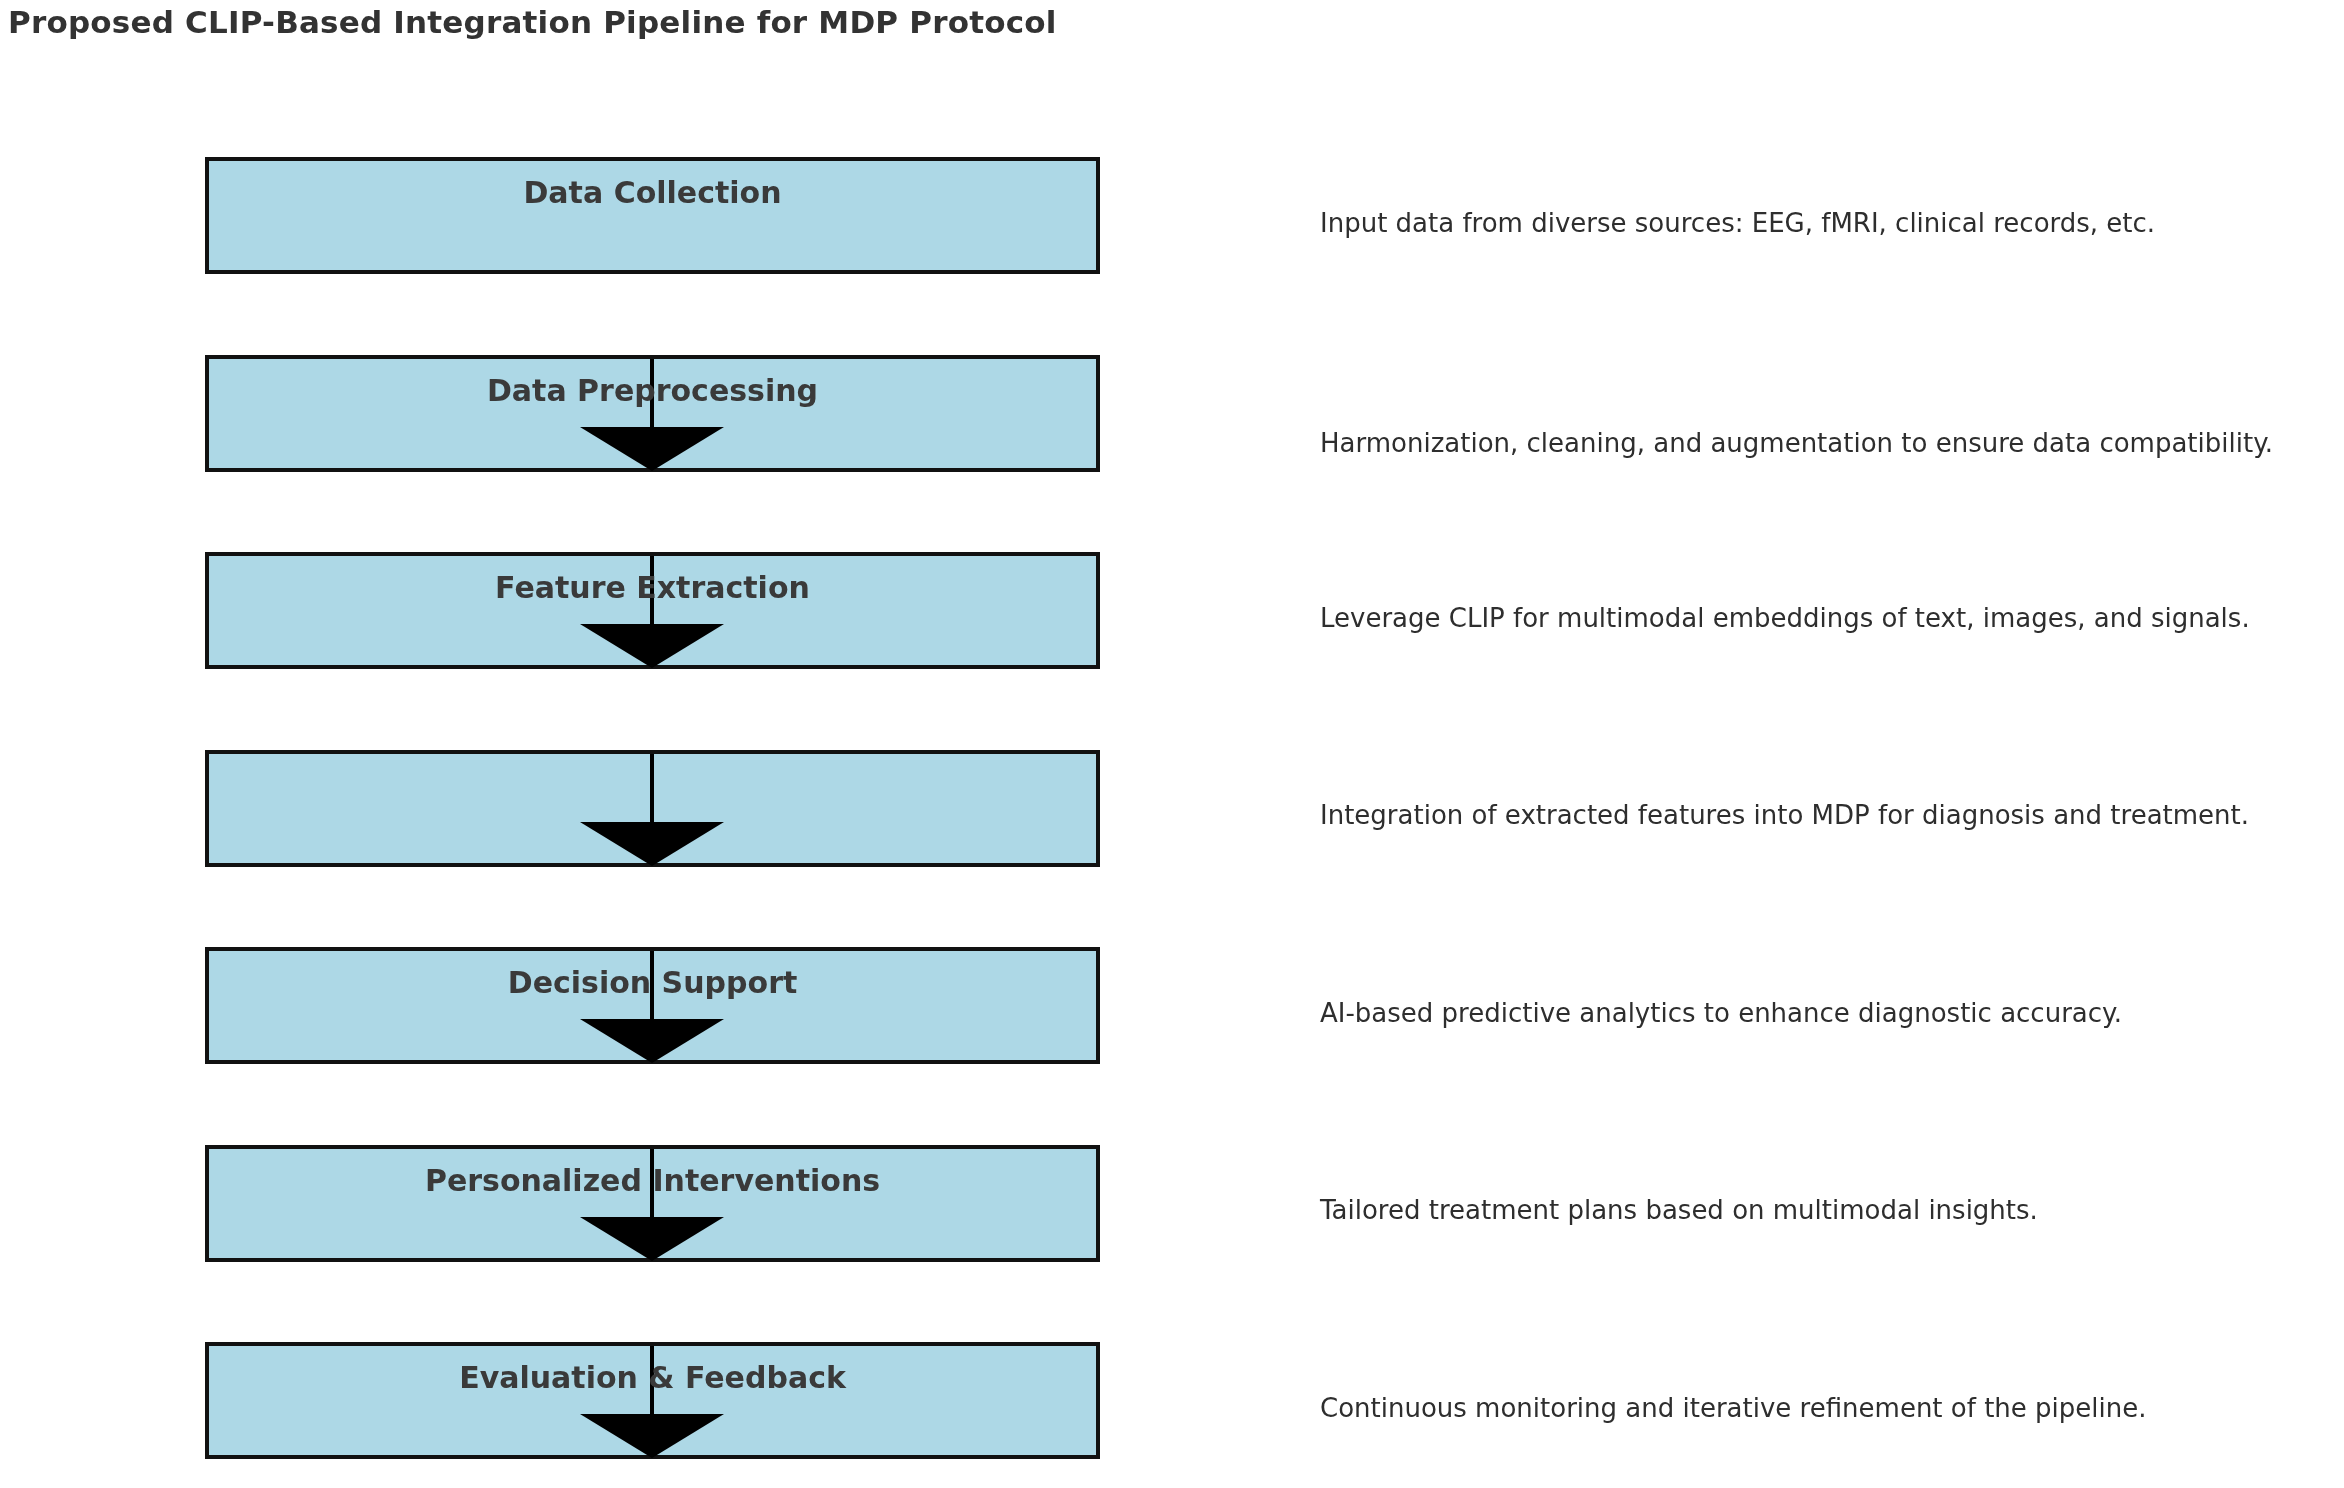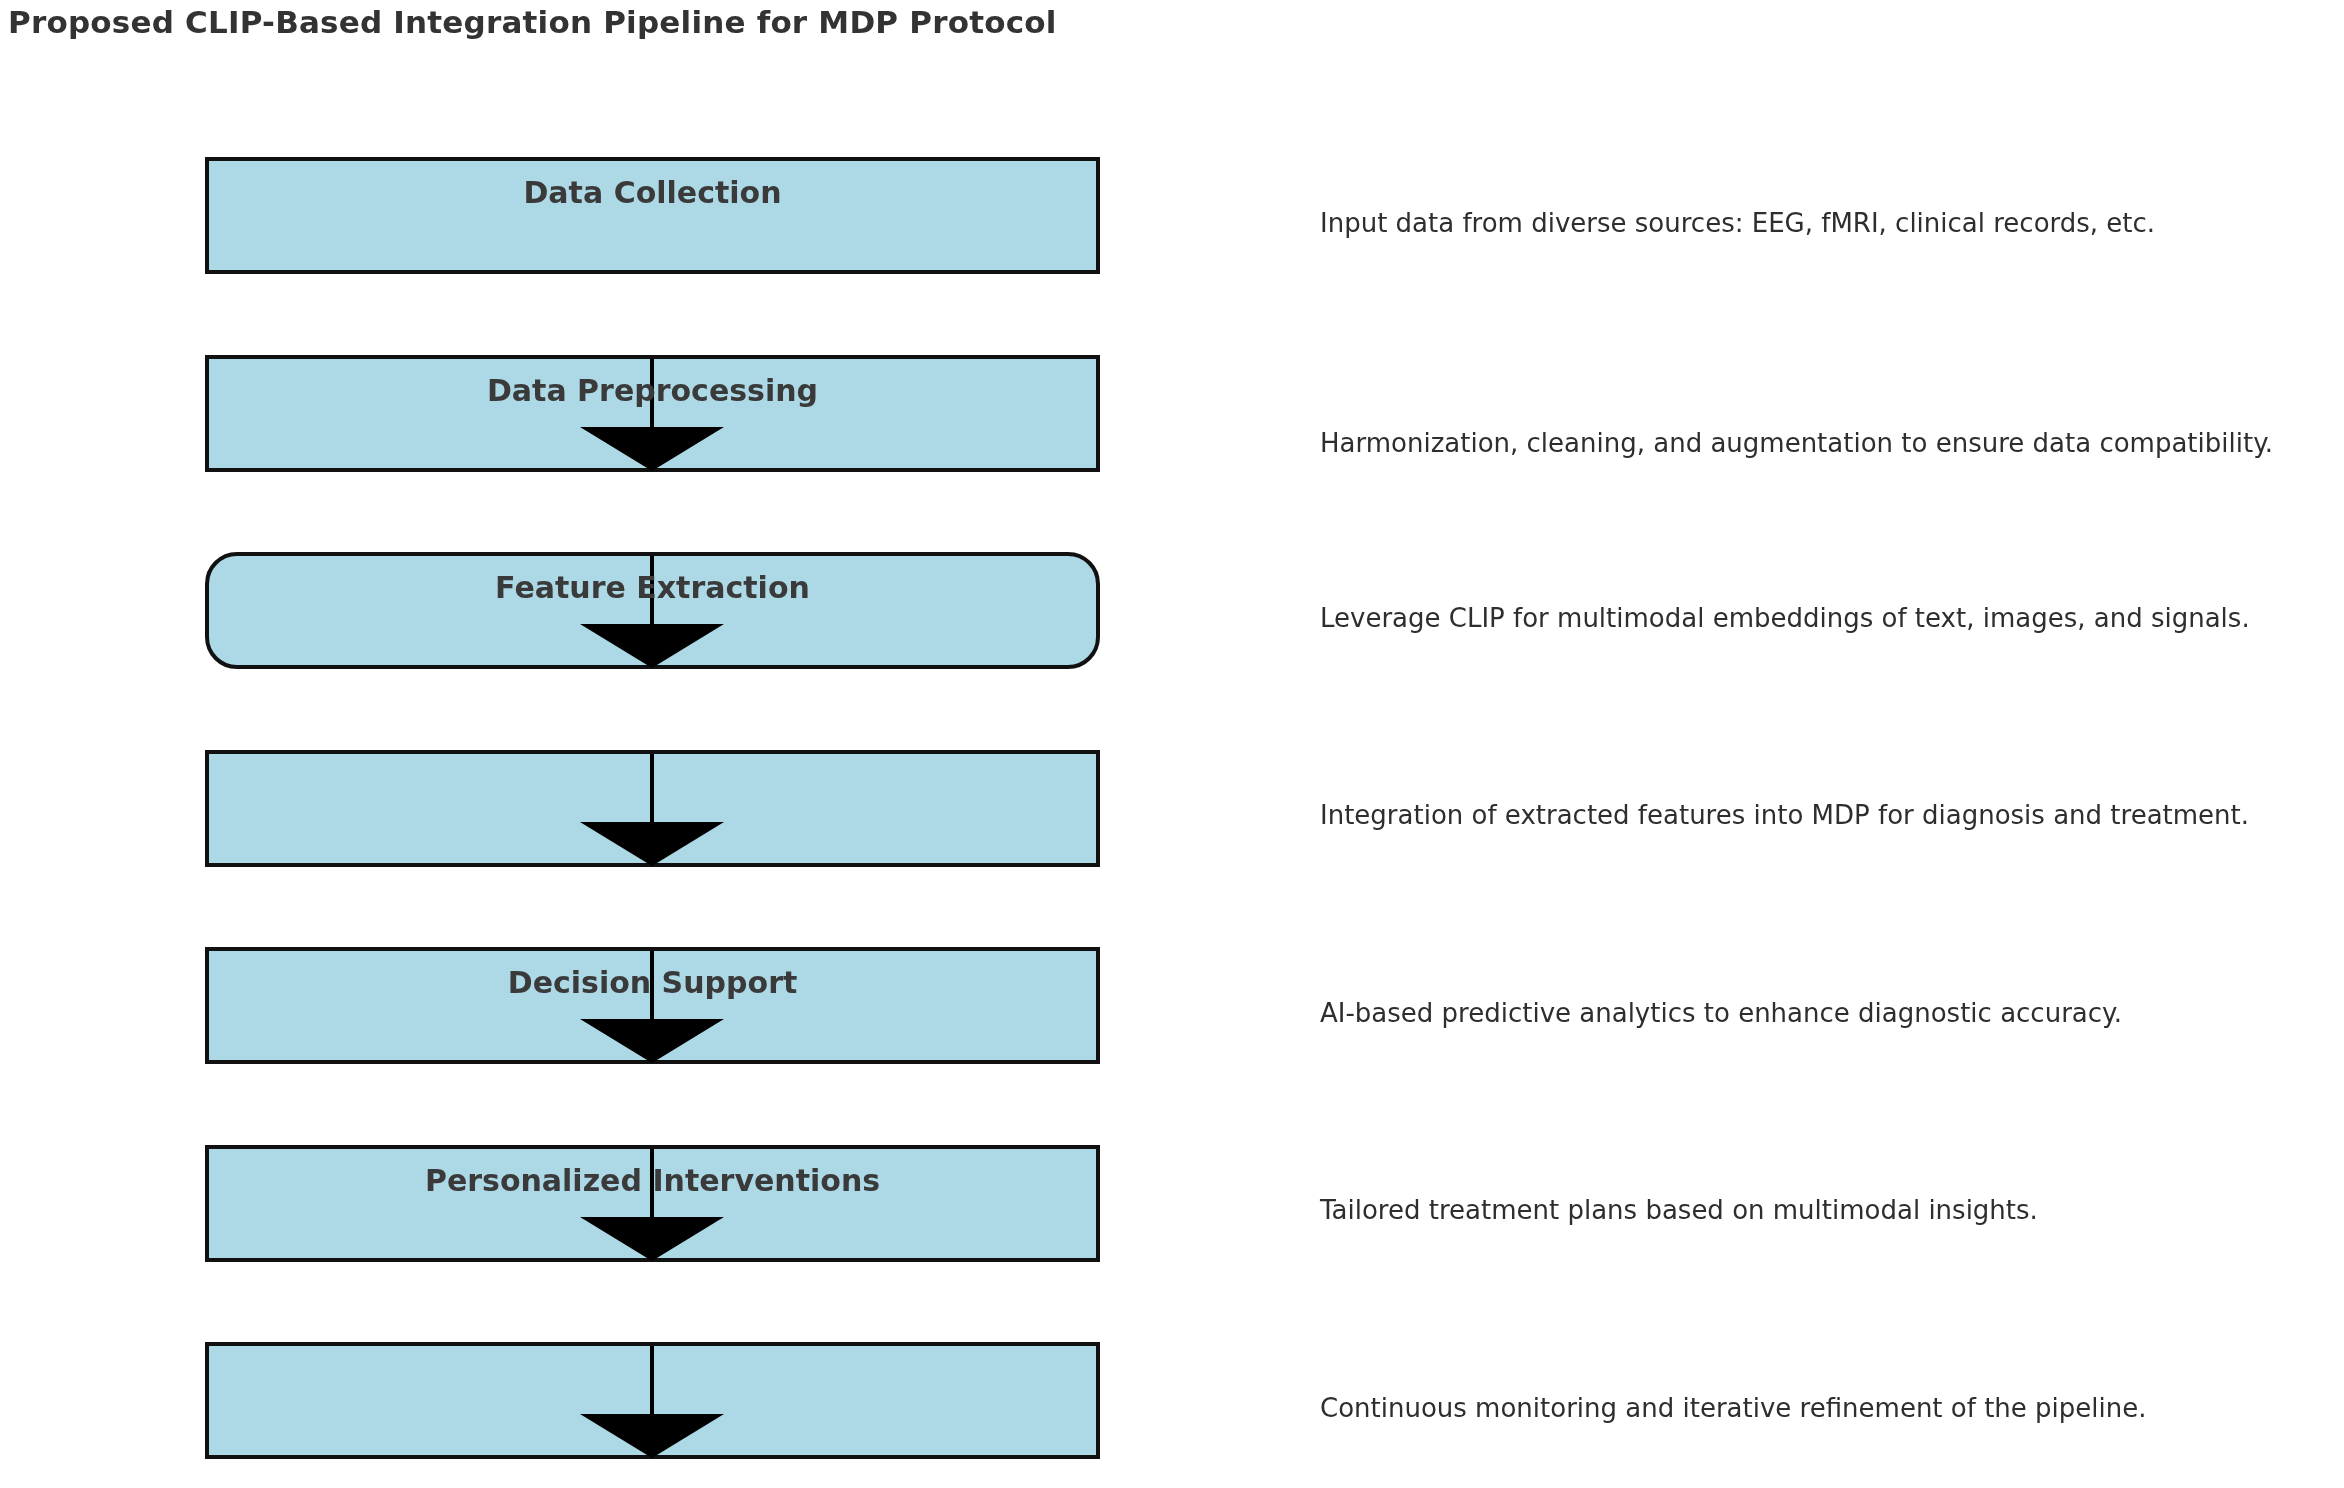--- a/index.html
+++ b/index.html
@@ -89,21 +89,21 @@
       <div class="stage" style="top: 157px;">
         <div class="stage-label">Data Collection</div>
       </div>
       <div class="stage" style="top: 354.5px;">
         <svg class="arrow" viewBox="0 0 895 135" width="895" height="135">
           <line x1="443" y1="0" x2="443" y2="105" stroke="#000000" stroke-width="4"></line>
           <polygon points="371,68 515,68 443,112" fill="#000000"></polygon>
         </svg>
         <div class="stage-label">Data Preprocessing</div>
       </div>
-      <div class="stage" style="top: 552px; border-radius: 32px;">
+      <div class="stage" style="top: 552px;">
         <svg class="arrow" viewBox="0 0 895 135" width="895" height="135">
           <line x1="443" y1="0" x2="443" y2="105" stroke="#000000" stroke-width="4"></line>
           <polygon points="371,68 515,68 443,112" fill="#000000"></polygon>
         </svg>
         <div class="stage-label">Feature Extraction</div>
       </div>
       <div class="stage" style="top: 749.5px;">
         <svg class="arrow" viewBox="0 0 895 135" width="895" height="135">
           <line x1="443" y1="0" x2="443" y2="105" stroke="#000000" stroke-width="4"></line>
           <polygon points="371,68 515,68 443,112" fill="#000000"></polygon>
@@ -121,20 +121,21 @@
           <line x1="443" y1="0" x2="443" y2="105" stroke="#000000" stroke-width="4"></line>
           <polygon points="371,68 515,68 443,112" fill="#000000"></polygon>
         </svg>
         <div class="stage-label">Personalized Interventions</div>
       </div>
       <div class="stage" style="top: 1342px;">
         <svg class="arrow" viewBox="0 0 895 135" width="895" height="135">
           <line x1="443" y1="0" x2="443" y2="105" stroke="#000000" stroke-width="4"></line>
           <polygon points="371,68 515,68 443,112" fill="#000000"></polygon>
         </svg>
+        <div class="stage-label">Evaluation &amp; Feedback</div>
       </div>
     </div>
 
   <div id="descriptions">
       <div class="desc" style="top: 207.5px;">Input data from diverse sources: EEG, fMRI, clinical records, etc.</div>
       <div class="desc" style="top: 428px;">Harmonization, cleaning, and augmentation to ensure data compatibility.</div>
       <div class="desc" style="top: 602.5px;">Leverage CLIP for multimodal embeddings of text, images, and signals.</div>
       <div class="desc" style="top: 800px;">Integration of extracted features into MDP for diagnosis and treatment.</div>
       <div class="desc" style="top: 997.5px;">AI-based predictive analytics to enhance diagnostic accuracy.</div>
       <div class="desc" style="top: 1195px;">Tailored treatment plans based on multimodal insights.</div>

